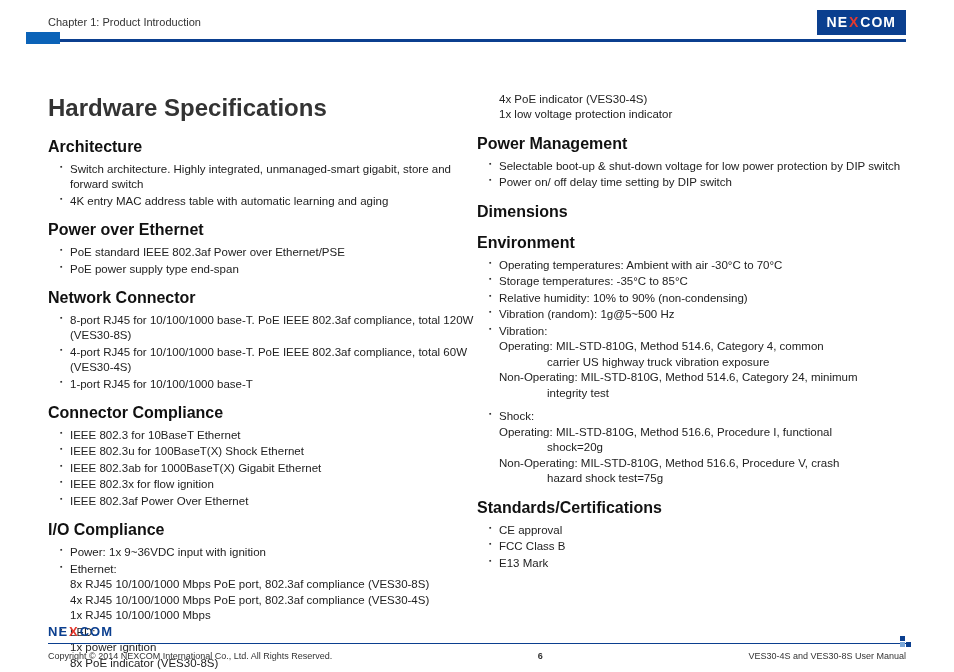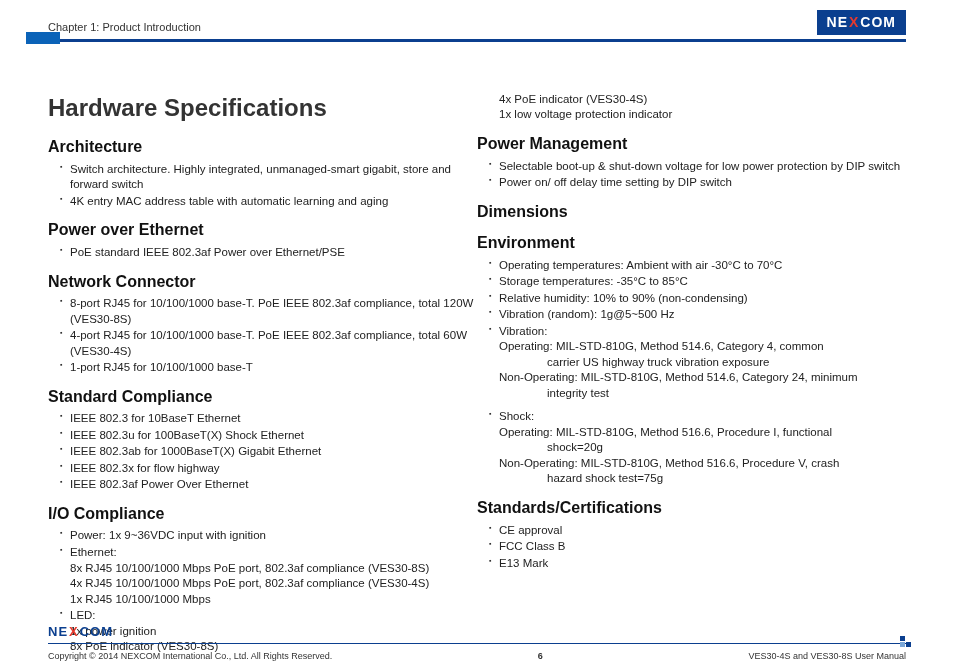--- a/index.html
+++ b/index.html
@@ -12,21 +12,21 @@
     color: #222;
     font-size: 11.5px;
     line-height: 1.35;
   }
   .page {
     padding: 10px 48px 0 48px;
   }
   .header-row {
     display: flex;
     justify-content: space-between;
-    align-items: flex-end;
+    align-items: center;
     border-bottom: 3px solid #0b3f8f;
     padding-bottom: 4px;
     margin-bottom: 8px;
     position: relative;
     gap: 28px;
   }
   .chapter {
     font-size: 11px;
     color: #333;
   }
@@ -153,35 +153,36 @@
 
       <h2>Architecture</h2>
       <ul>
         <li>Switch architecture. Highly integrated, unmanaged-smart gigabit, store and forward switch</li>
         <li>4K entry MAC address table with automatic learning and aging</li>
       </ul>
 
       <h2>Power over Ethernet</h2>
       <ul>
         <li>PoE standard IEEE 802.3af Power over Ethernet/PSE</li>
+        <li>PoE power supply type end-span</li>
       </ul>
 
       <h2>Network Connector</h2>
       <ul>
         <li>8-port RJ45 for 10/100/1000 base-T. PoE IEEE 802.3af compliance, total 120W (VES30-8S)</li>
         <li>4-port RJ45 for 10/100/1000 base-T. PoE IEEE 802.3af compliance, total 60W (VES30-4S)</li>
         <li>1-port RJ45 for 10/100/1000 base-T</li>
       </ul>
 
-      <h2>Standard Compliance</h2>
+      <h2>Connector Compliance</h2>
       <ul>
         <li>IEEE 802.3 for 10BaseT Ethernet</li>
         <li>IEEE 802.3u for 100BaseT(X) Shock Ethernet</li>
         <li>IEEE 802.3ab for 1000BaseT(X) Gigabit Ethernet</li>
-        <li>IEEE 802.3x for flow highway</li>
+        <li>IEEE 802.3x for flow ignition</li>
         <li>IEEE 802.3af Power Over Ethernet</li>
       </ul>
 
       <h2>I/O Compliance</h2>
       <ul>
         <li>Power: 1x 9~36VDC input with ignition</li>
         <li>
           <span>Ethernet:</span>
           <span class="sub">8x RJ45 10/100/1000 Mbps PoE port, 802.3af compliance (VES30-8S)</span>
           <span class="sub">4x RJ45 10/100/1000 Mbps PoE port, 802.3af compliance (VES30-4S)</span>

